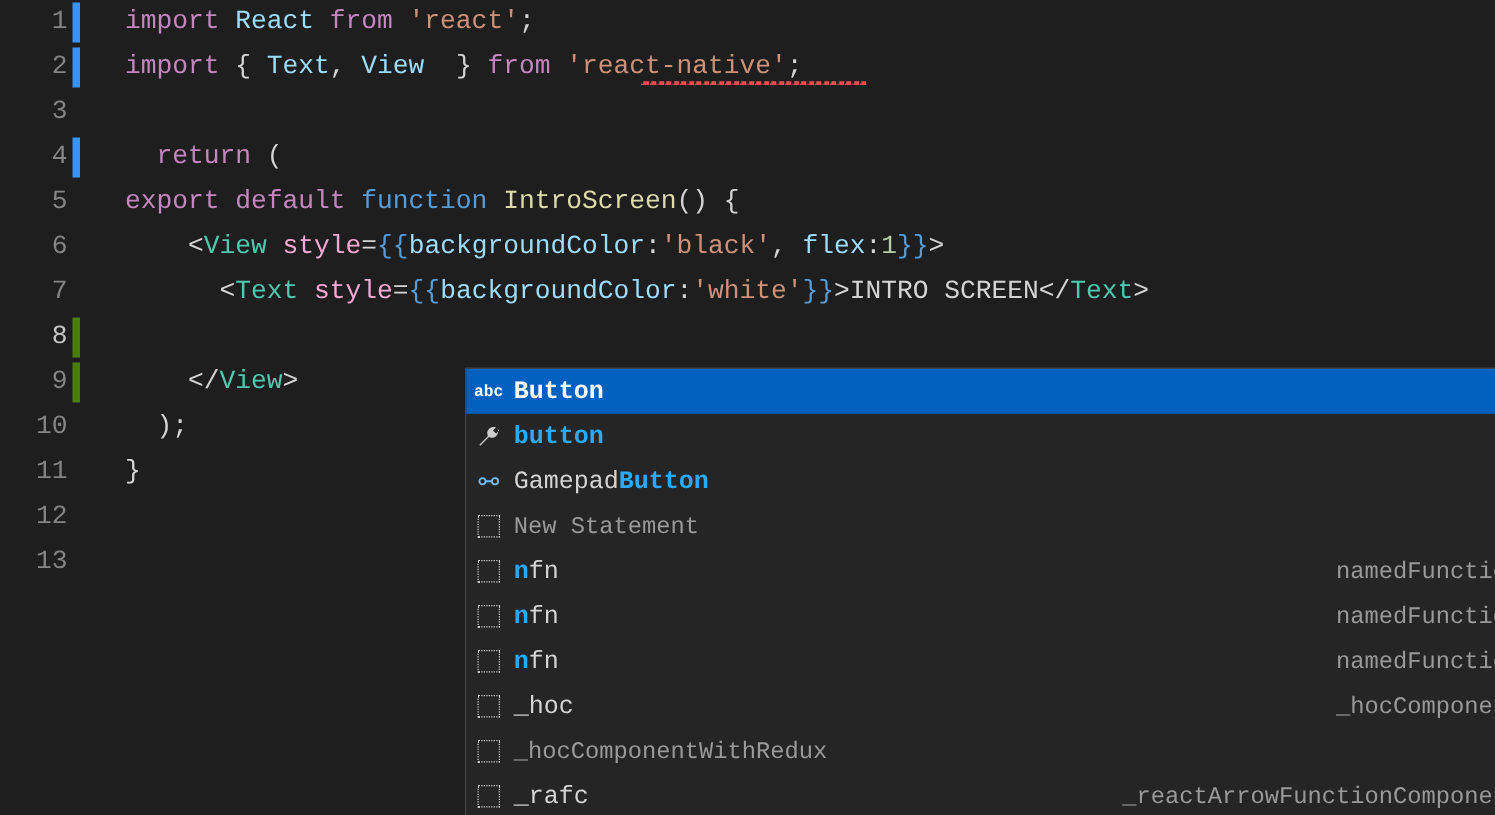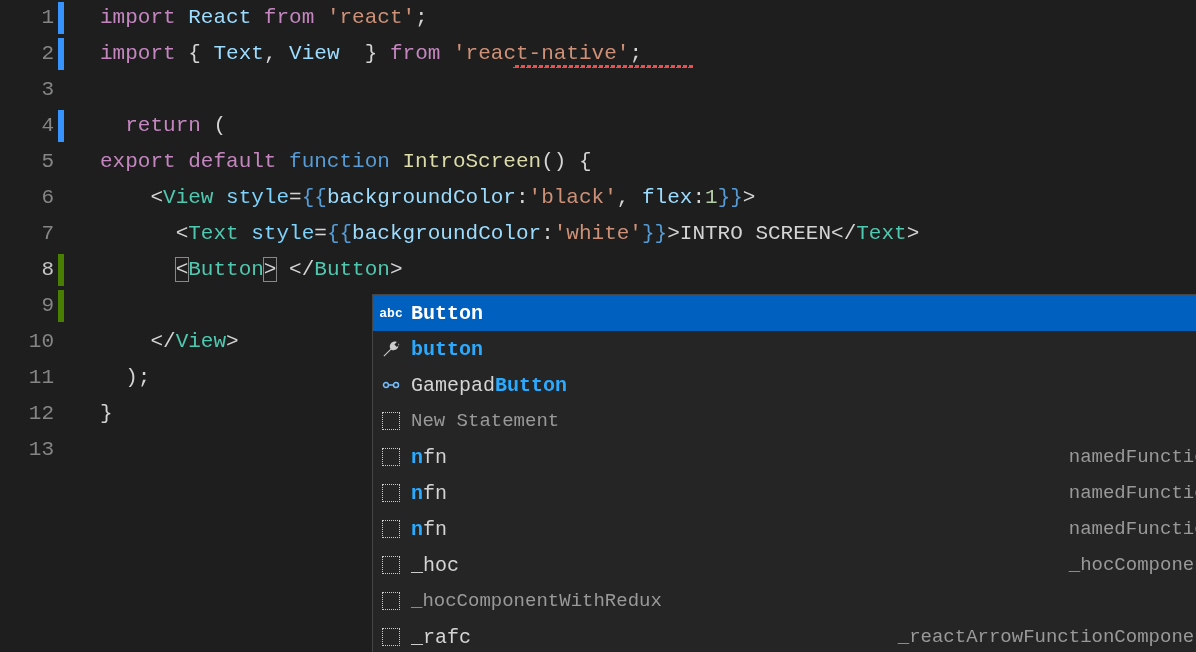--- a/index.html
+++ b/index.html
@@ -51,21 +51,21 @@
     white-space: pre;
     position: relative;
   }
   .tok-kw { color: #c586c0; }
   .tok-def { color: #569cd6; }
   .tok-ident { color: #9cdcfe; }
   .tok-func { color: #dcdcaa; }
   .tok-str { color: #ce9178; }
   .tok-punct { color: #d4d4d4; }
   .tok-tag { color: #4ec9b0; }
-  .tok-attr { color: #7dd3fc; }
+  .tok-attr { color: #f9a8d4; }
   .tok-brace { color: #569cd6; }
   .tok-num { color: #b5cea8; }
   .tok-plain { color: #d4d4d4; }
   .indent-guide { color: #404040; }
   .bracket-match {
     border: 1px solid #888;
     margin: -1px;
   }
   .squiggle {
     position: absolute;
@@ -138,21 +138,20 @@
   </div>
 
   <div class="code">
     <div class="code-line"><span class="tok-kw">import</span> <span class="tok-ident">React</span> <span class="tok-kw">from</span> <span class="tok-str">'react'</span><span class="tok-punct">;</span></div>
     <div class="code-line"><span class="tok-kw">import</span> <span class="tok-punct">{ </span><span class="tok-ident">Text</span><span class="tok-punct">, </span><span class="tok-ident">View</span><span class="tok-punct">  } </span><span class="tok-kw">from</span> <span class="tok-str">'react-native'</span><span class="tok-punct">;</span></div>
     <div class="code-line"></div>
     <div class="code-line"><span class="indent-guide">  </span><span class="tok-kw">return</span><span class="tok-punct"> (</span></div>
     <div class="code-line"><span class="tok-kw">export</span> <span class="tok-kw">default</span> <span class="tok-def">function</span> <span class="tok-func">IntroScreen</span><span class="tok-punct">() {</span></div>
     <div class="code-line"><span class="indent-guide">    </span><span class="tok-punct">&lt;</span><span class="tok-tag">View</span> <span class="tok-attr">style</span><span class="tok-punct">=</span><span class="tok-brace">{{</span><span class="tok-ident">backgroundColor</span><span class="tok-punct">:</span><span class="tok-str">'black'</span><span class="tok-punct">, </span><span class="tok-ident">flex</span><span class="tok-punct">:</span><span class="tok-num">1</span><span class="tok-brace">}}</span><span class="tok-punct">&gt;</span></div>
     <div class="code-line"><span class="indent-guide">      </span><span class="tok-punct">&lt;</span><span class="tok-tag">Text</span> <span class="tok-attr">style</span><span class="tok-punct">=</span><span class="tok-brace">{{</span><span class="tok-ident">backgroundColor</span><span class="tok-punct">:</span><span class="tok-str">'white'</span><span class="tok-brace">}}</span><span class="tok-punct">&gt;</span><span class="tok-plain">INTRO SCREEN</span><span class="tok-punct">&lt;/</span><span class="tok-tag">Text</span><span class="tok-punct">&gt;</span></div>
-    <div class="code-line"><span class="indent-guide">      </span><span class="bracket-match tok-punct">&lt;</span><span class="tok-tag">Button</span><span class="bracket-match tok-punct">&gt;</span><span> </span><span class="tok-punct">&lt;/</span><span class="tok-tag">Button</span><span class="tok-punct">&gt;</span></div>
     <div class="code-line"></div>
     <div class="code-line"><span class="indent-guide">    </span><span class="tok-punct">&lt;/</span><span class="tok-tag">View</span><span class="tok-punct">&gt;</span></div>
     <div class="code-line"><span class="indent-guide">  </span><span class="tok-punct">);</span></div>
     <div class="code-line"><span class="tok-punct">}</span></div>
     <div class="code-line"></div>
 
     <div class="squiggle squiggle-main"></div>
 
     <div class="suggest-widget">
 

